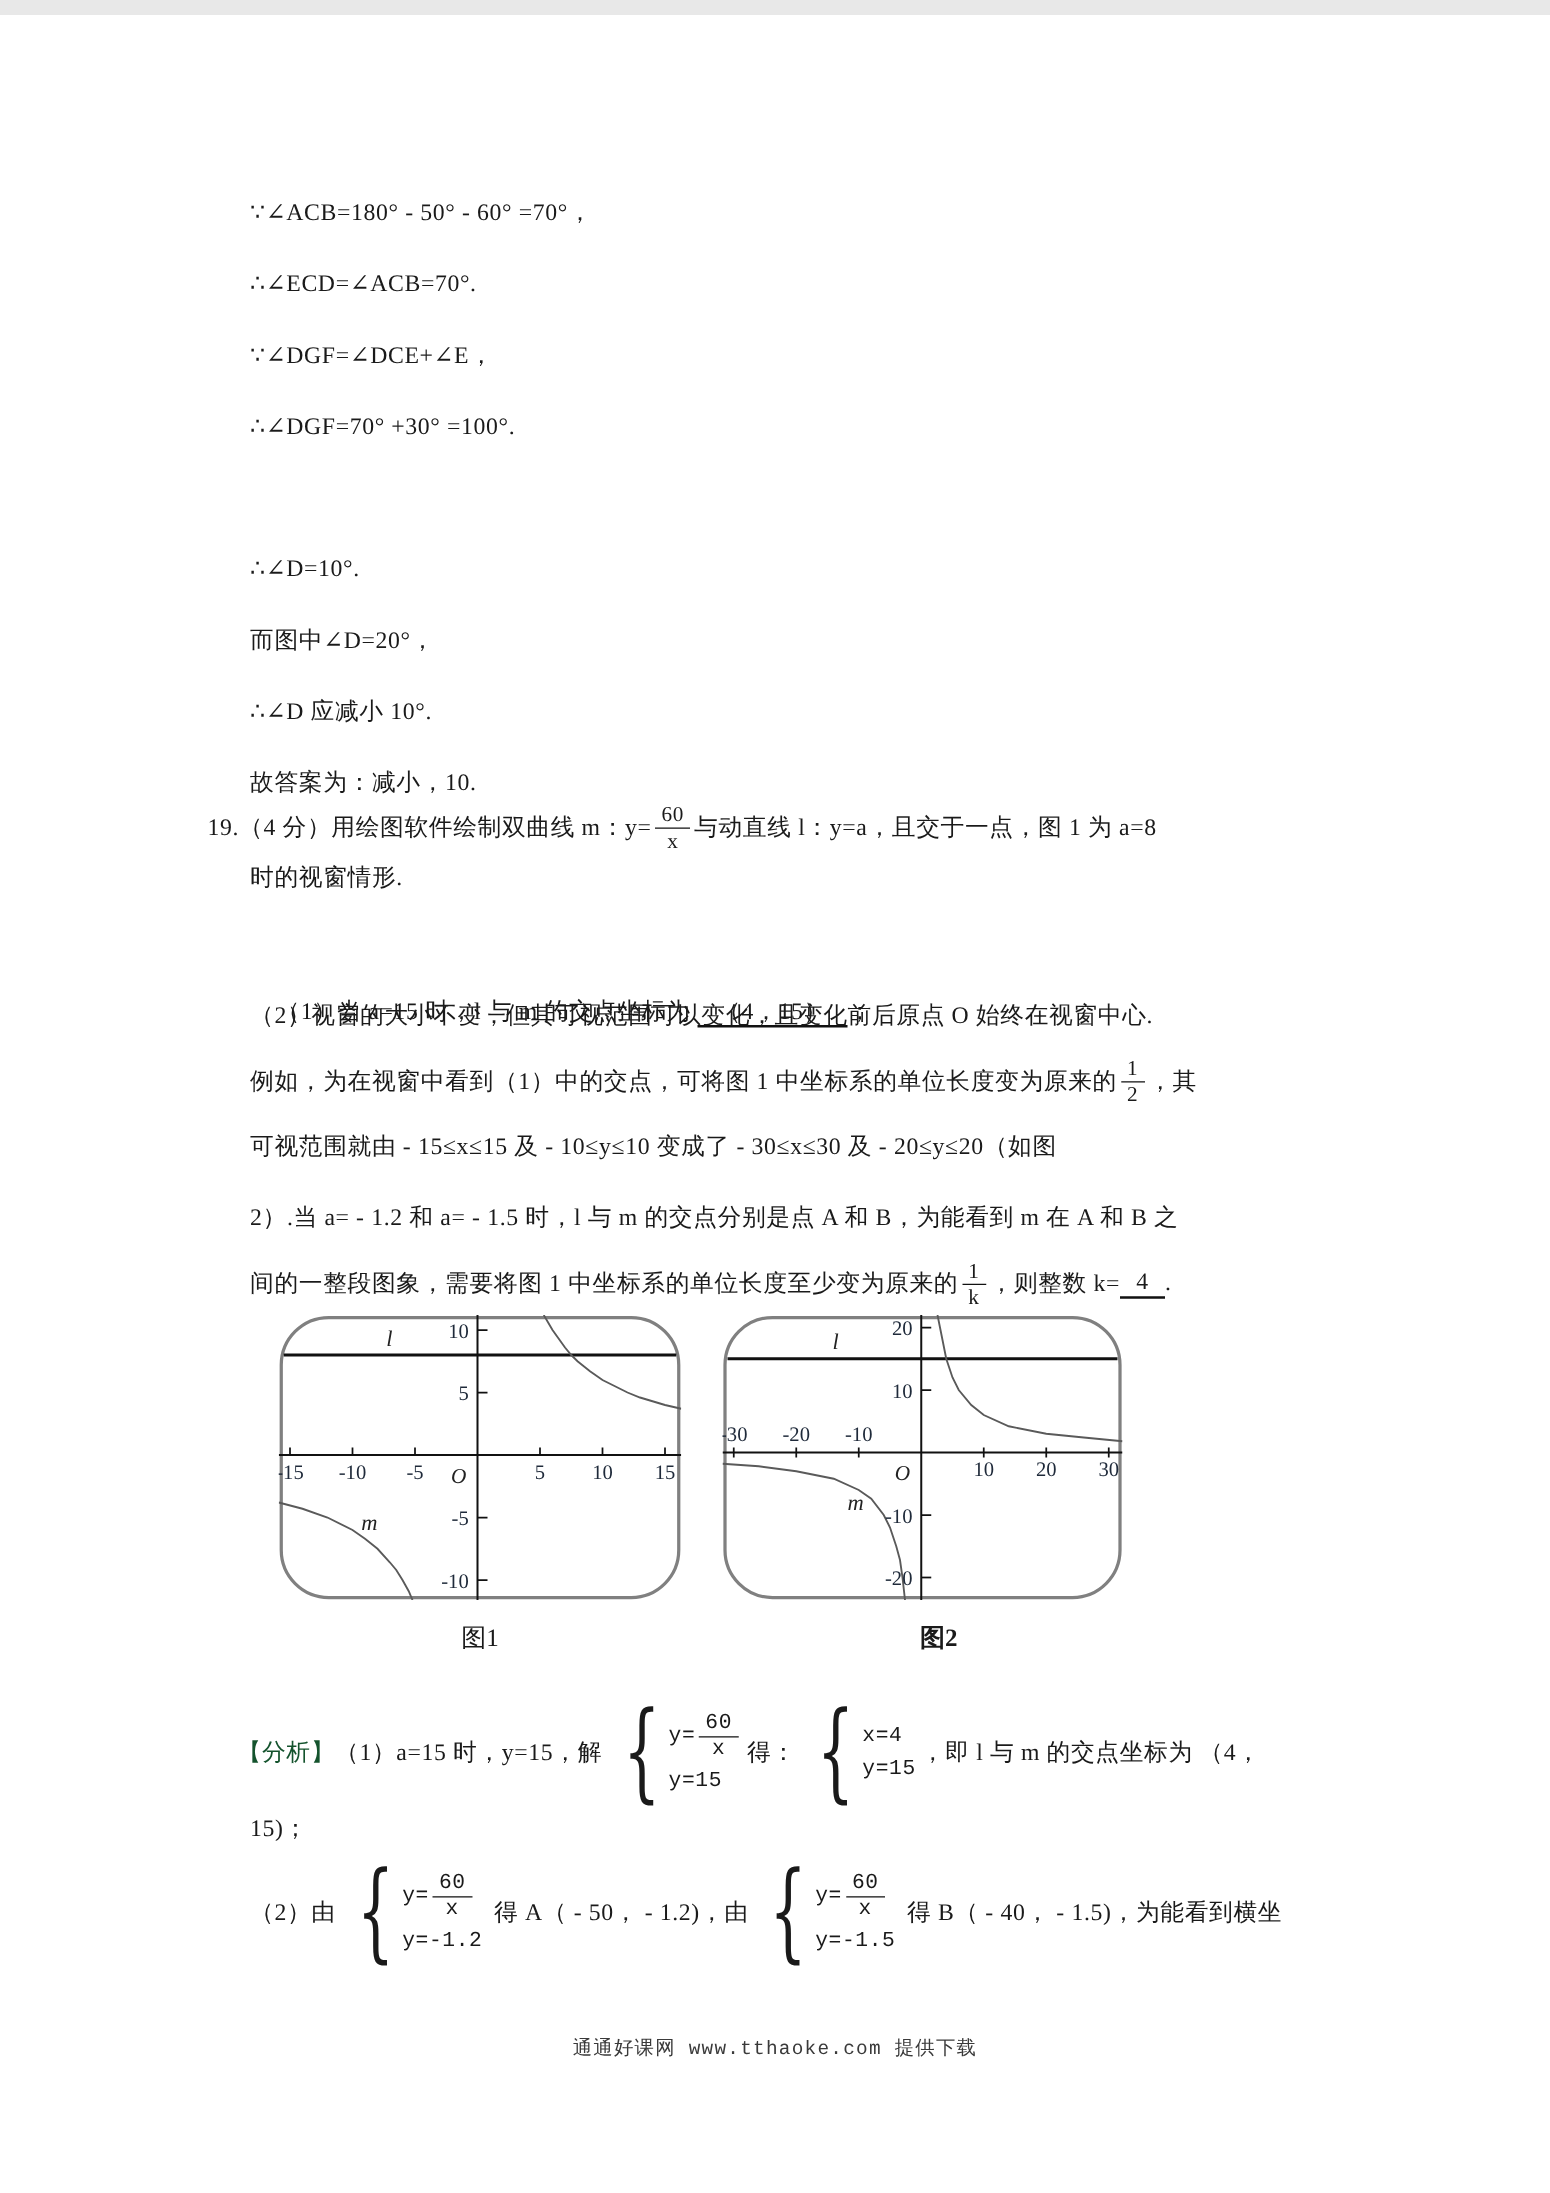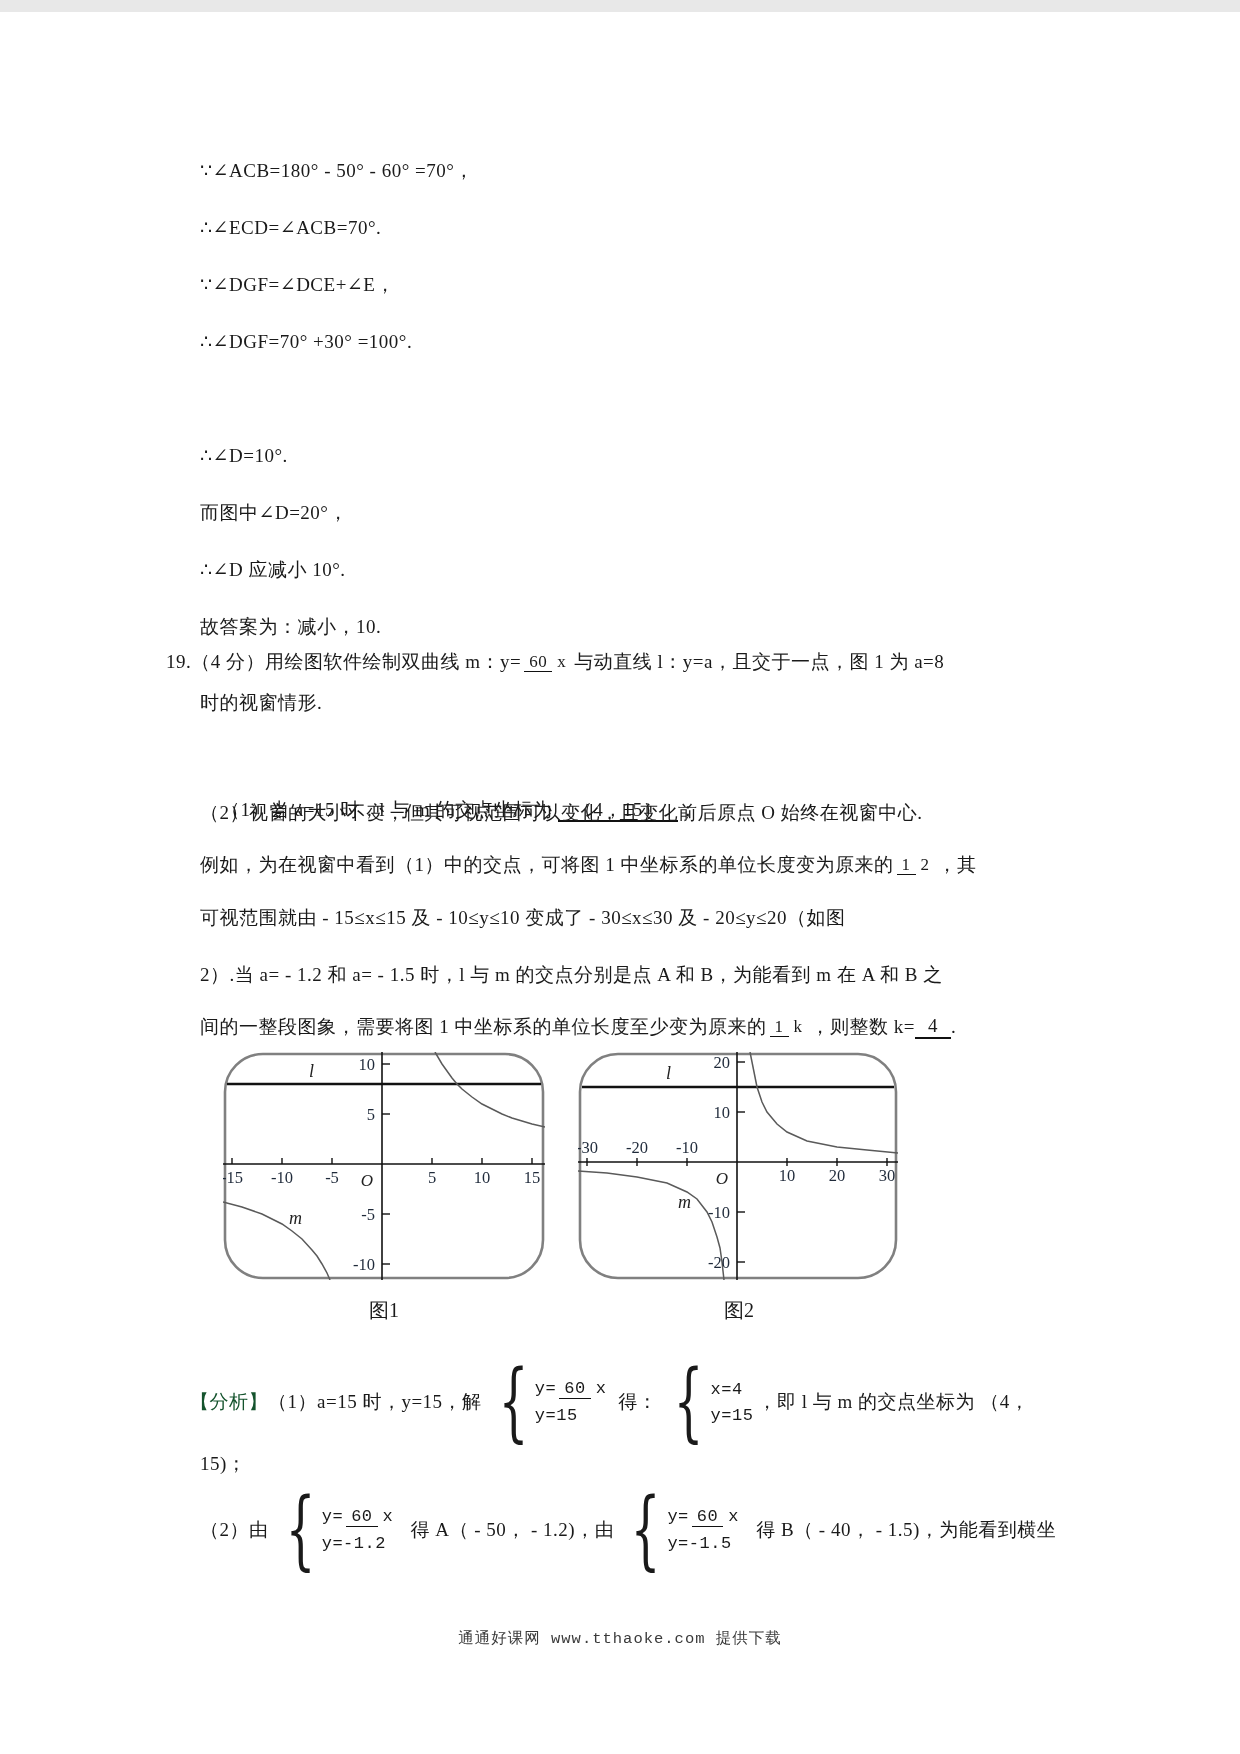--- a/index.html
+++ b/index.html
@@ -23,21 +23,21 @@
   .flexline{
     position:absolute;
     display:flex;
     align-items:center;
     font-size:19px;
     white-space:pre;
     letter-spacing:0.5px;
   }
   .frac{
     display:inline-flex;
-    flex-direction:row;
+    flex-direction:column;
     align-items:center;
     font-size:17px;
     line-height:1.15;
     margin:0 3px;
     vertical-align:middle;
   }
   .frac .num{border-bottom:1.6px solid #111;padding:0 5px;}
   .frac .den{padding:0 5px;}
   .mono{font-family:"Liberation Mono","DejaVu Sans Mono",monospace;font-size:17px;}
   .answer{
@@ -73,25 +73,25 @@
     position:absolute;
     top:1040px;left:223px;
     display:flex;
     gap:33px;
   }
   .fig{position:relative;}
   .captions{
     position:absolute;
     top:1285px;left:223px;
     display:flex;
-    gap:34px;
+    gap:46px;
     font-size:20px;
   }
   .caption{width:322px;text-align:center;}
-  .caption:last-child{width:320px;}
+  .caption:last-child{width:320px;font-weight:bold;}
   .analysis-tag{color:#14532d;}
   .footer{
     position:absolute;
     top:1612px;left:0;
     width:100%;
     text-align:center;
     font-family:Liberation Mono, monospace;
     font-size:15.5px;
     line-height:30px;
     color:#3a3a3a;

